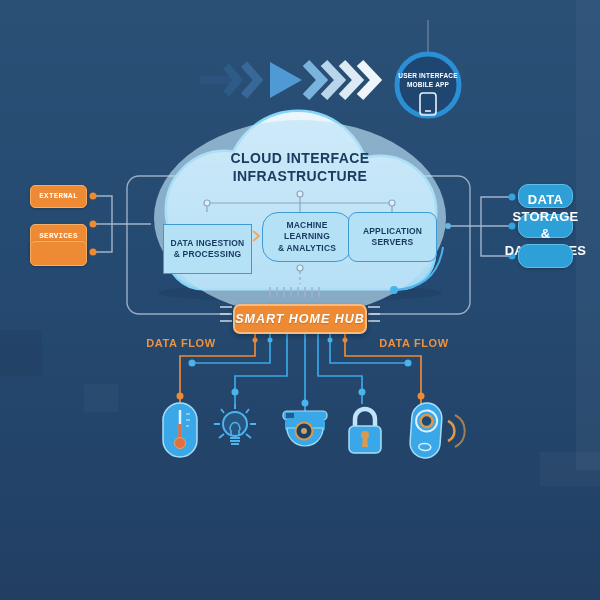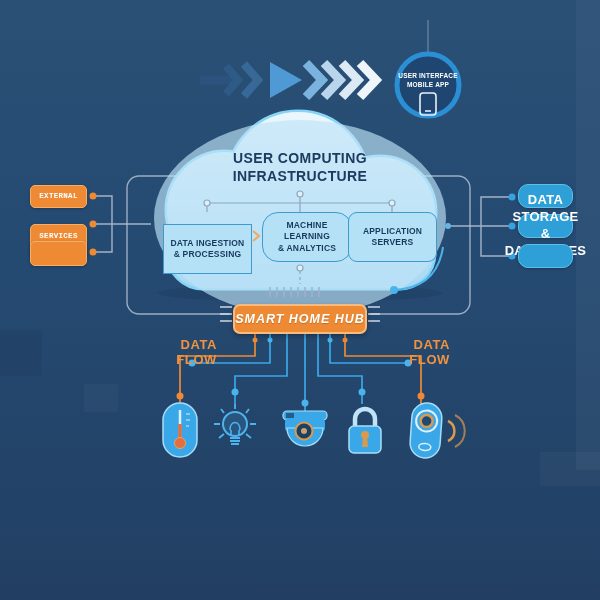--- a/index.html
+++ b/index.html
@@ -32,21 +32,21 @@
   .cloud-title{
     color:#1c3b60;font-weight:bold;font-size:14px;letter-spacing:.4px;
     text-align:center;line-height:1.25;
   }
   .hub{
     background:#ee8a33;border:2px solid #f7bb80;border-radius:7px;
     color:#fff;font-weight:bold;font-size:12.5px;letter-spacing:1px;
     display:flex;align-items:center;justify-content:center;
     box-shadow:0 2px 5px rgba(0,0,0,.3);text-shadow:0 1px 1px rgba(0,0,0,.2);font-style:italic;
   }
-  .flow-label{color:#f0923f;font-weight:bold;font-size:13px;letter-spacing:.6px;text-align:right;width:72px;}
+  .flow-label{color:#f0923f;font-weight:bold;font-size:11px;letter-spacing:.6px;text-align:center;width:72px;}
   .circle-label{color:#fff;font-weight:bold;font-size:6.5px;letter-spacing:.2px;text-align:center;line-height:1.4;width:62px;}
 </style>
 </head>
 <body>
 
 <div class="stage">
 
 <svg width="600" height="600" viewBox="0 0 600 600">
   <defs>
     <linearGradient id="cloudGrad" gradientUnits="userSpaceOnUse" x1="0" y1="112" x2="0" y2="292">
@@ -222,21 +222,21 @@
 <div class="abs obox pre" style="left:30px;top:185px;width:57px;height:23px;">EXTERNAL</div>
 <div class="abs obox pre" style="left:30px;top:212px;width:57px;height:36px;margin-top:12px;">SERVICES
 &amp; APIS</div>
 <div class="abs obox pre" style="left:30px;top:241px;width:57px;height:25px;"></div>
 
 <div class="abs bbox pre" style="left:518px;top:184px;width:55px;height:24px;"></div>
 <div class="abs bbox pre" style="left:518px;top:214px;width:55px;height:24px;">DATA STORAGE
 &amp; DATABASES</div>
 <div class="abs bbox pre" style="left:518px;top:244px;width:55px;height:24px;"></div>
 
-<div class="abs cloud-title pre" style="left:210px;top:150px;width:180px;">USER COMPUTING
+<div class="abs cloud-title pre" style="left:210px;top:150px;width:180px;">CLOUD INTERFACE
 INFRASTRUCTURE</div>
 
 <div class="abs cbox pre" style="left:163px;top:224px;width:89px;height:50px;">DATA INGESTION
 &amp; PROCESSING</div>
 <div class="abs cbox pre" style="left:262px;top:212px;width:90px;height:50px;border-radius:16px;">MACHINE
 LEARNING
 &amp; ANALYTICS</div>
 <div class="abs cbox pre" style="left:348px;top:212px;width:89px;height:50px;border-radius:9px;">APPLICATION
 SERVERS</div>
 

